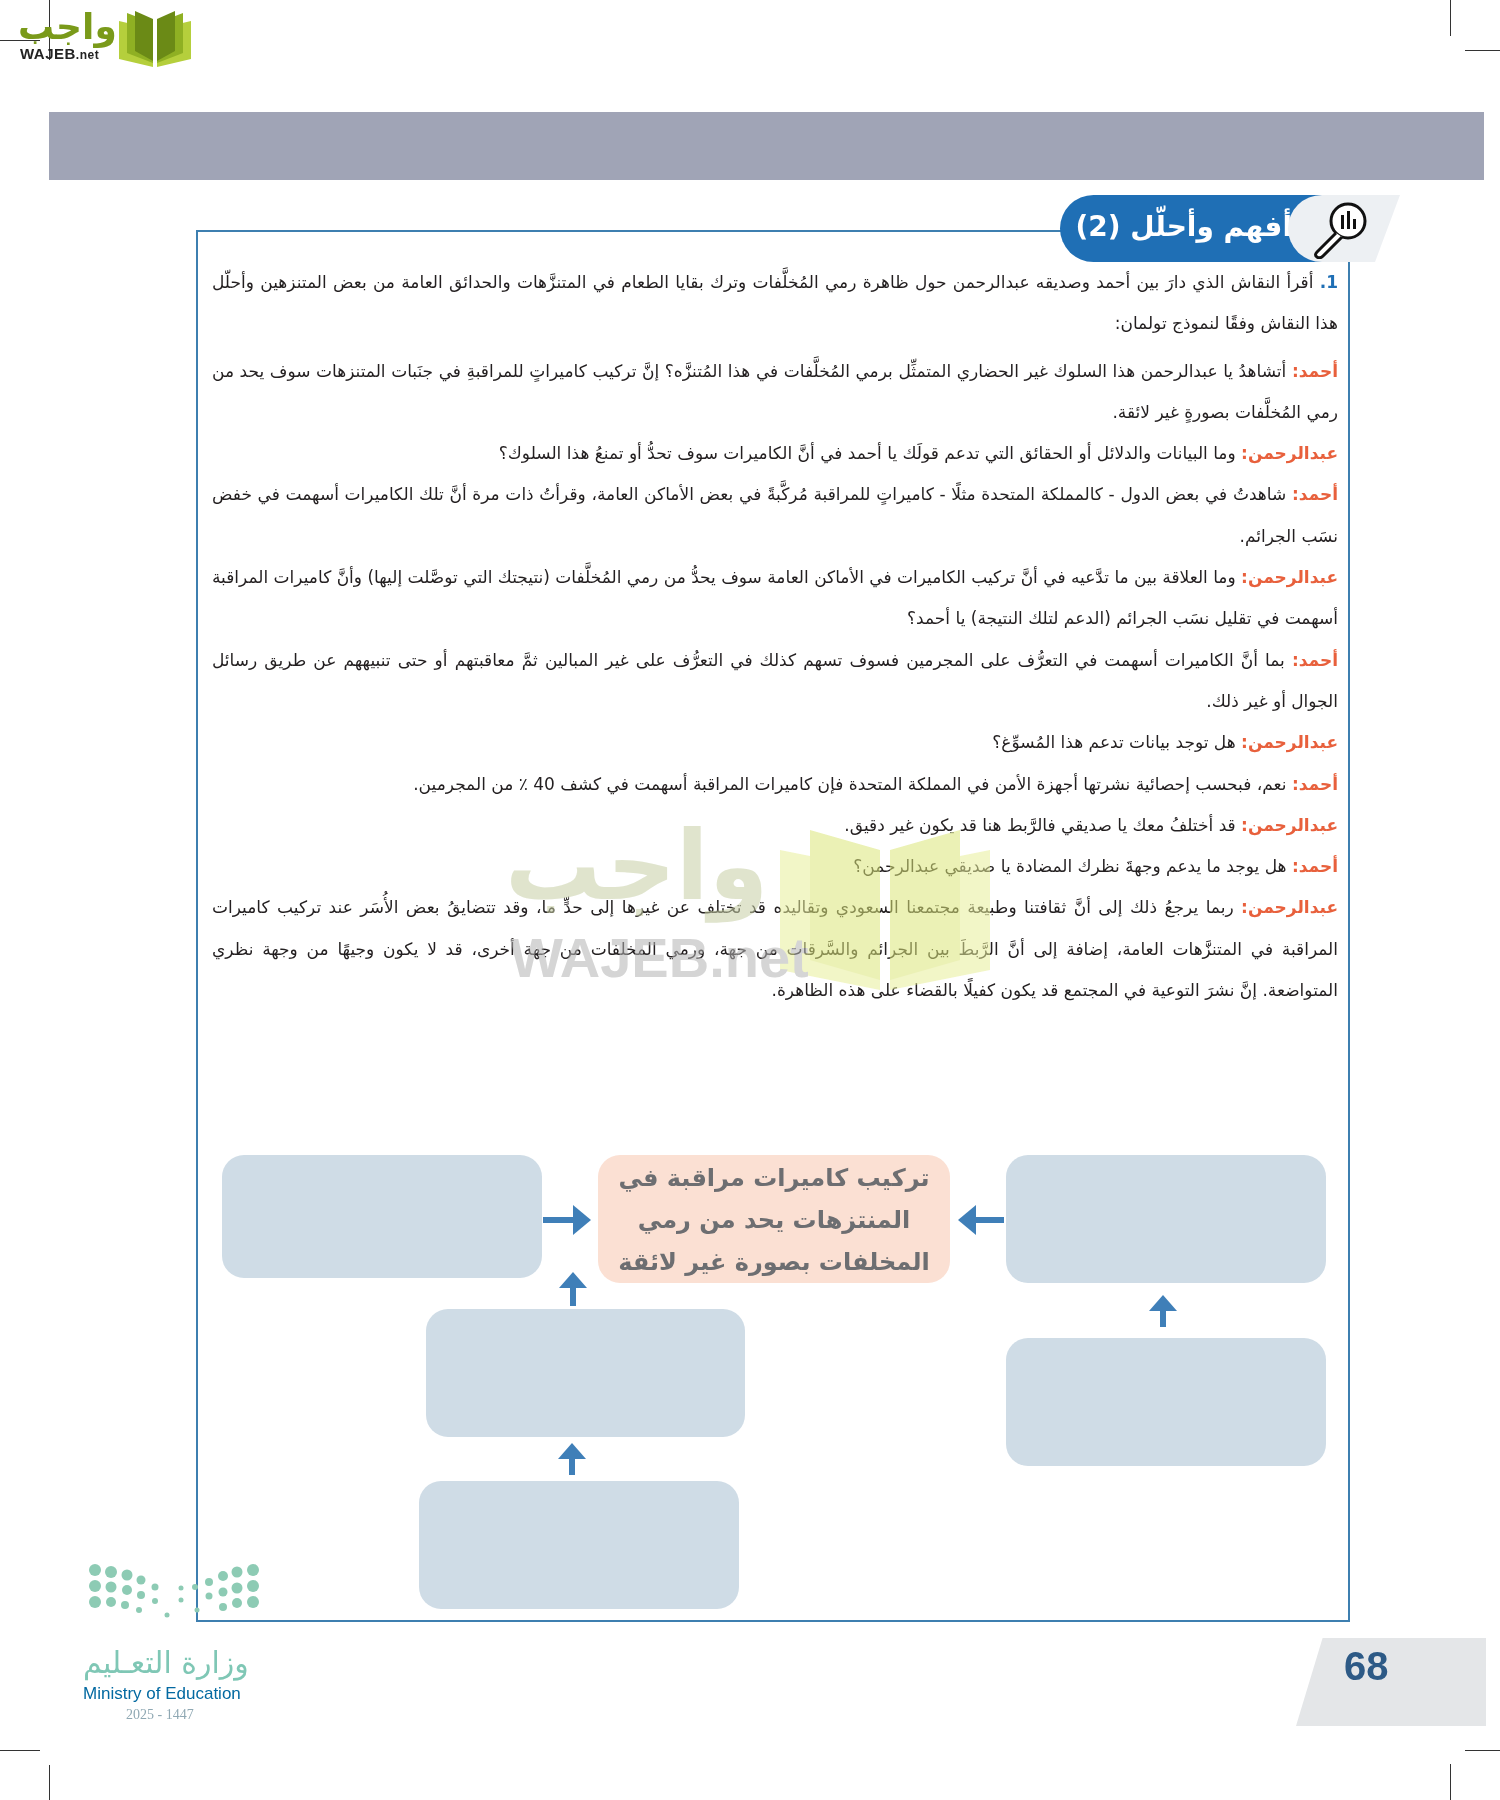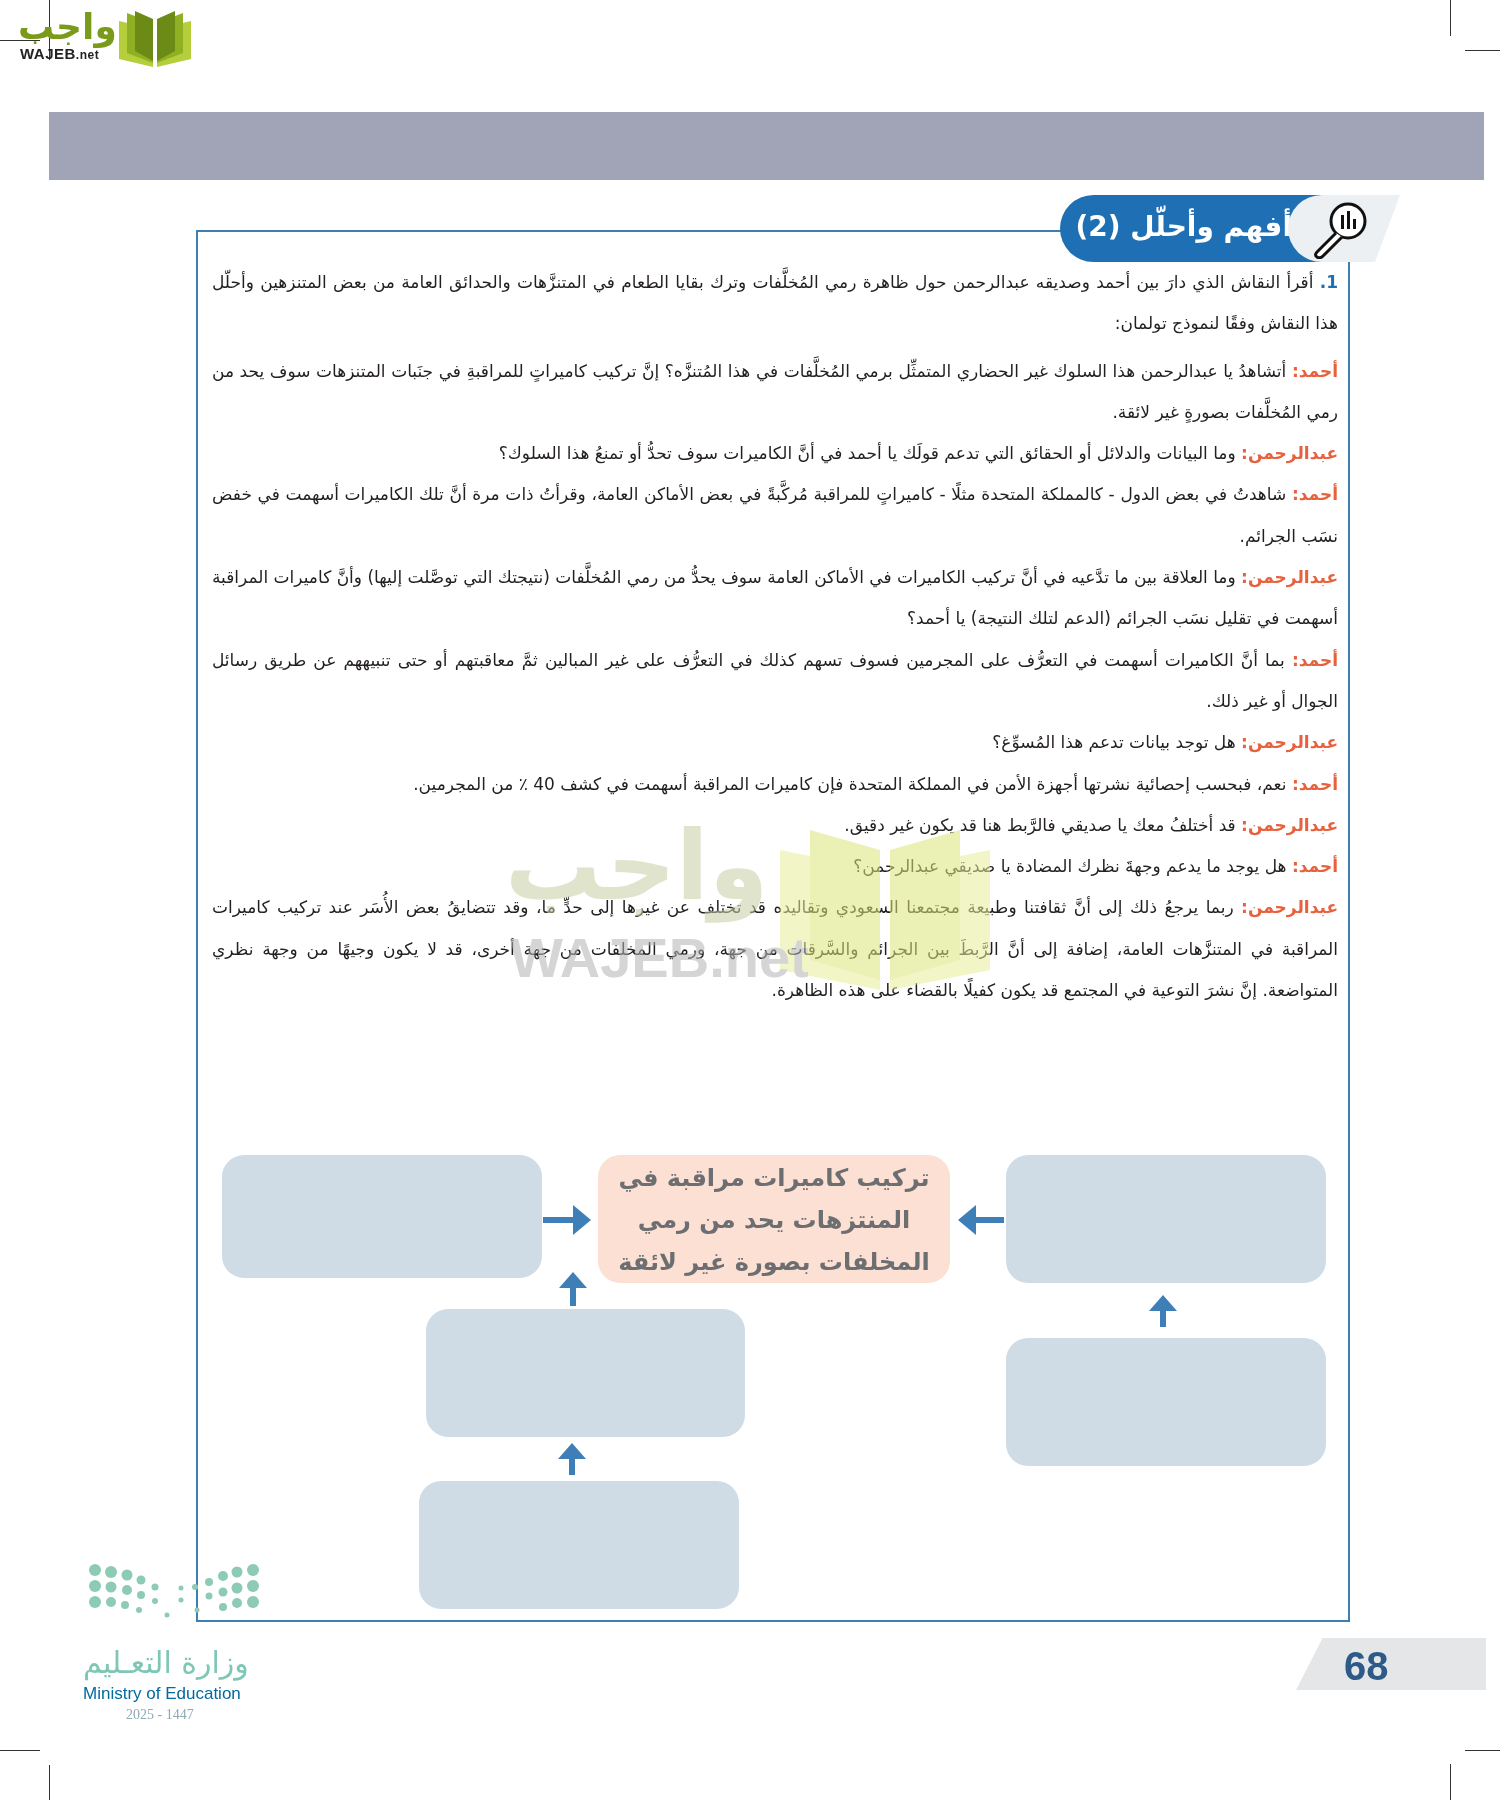--- a/index.html
+++ b/index.html
@@ -37,21 +37,21 @@
   
   .dbox { position:absolute; background:#cfdce6; border-radius:22px; }
   .dbox-center { position:absolute; background:#fbe0d3; border-radius:22px; display:flex; align-items:flex-end; justify-content:center; text-align:center; direction:rtl;
                  font-size:24px; font-weight:bold; color:#6d6e71; line-height:42px; padding:0 20px; box-sizing:border-box; }
   .arrow { position:absolute; }
   
   .moe { left:75px; top:1560px; width:200px; height:170px; }
   .moe-ar { position:absolute; left:8px; top:85px; font-size:30px; color:#7fc7b5; direction:rtl; letter-spacing:1px; }
   .moe-en { position:absolute; left:8px; top:124px; font-size:17px; color:#0369a1; font-family:"Liberation Sans", sans-serif; }
   .moe-yr { position:absolute; left:8px; top:147px; font-size:14px; color:#8fa8b3; font-family:Liberation Serif, serif;margin-left:43px; }
-  .pagenum-bg { left:1296px; top:1638px; width:190px; height:52px; background:#e4e6e8; clip-path:polygon(14% 0,100% 0,100% 100%,0 100%); }
+  .pagenum-bg { left:1296px; top:1638px; width:190px; height:88px; background:#e4e6e8; clip-path:polygon(14% 0,100% 0,100% 100%,0 100%); }
   .pagenum { position:absolute; left:48px; top:6px; font-size:40px; font-weight:bold; color:#2d5a86; font-family:"Liberation Sans", sans-serif; }
 </style>
 </head>
 <body>
 
 <div class="crop" style="left:49px;top:0;width:1px;height:60px;"></div>
 <div class="crop" style="left:0;top:40px;width:40px;height:1px;"></div>
 <div class="crop" style="left:1450px;top:0;width:1px;height:36px;"></div>
 <div class="crop" style="left:1465px;top:50px;width:35px;height:1px;"></div>
 <div class="crop" style="left:49px;top:1765px;width:1px;height:35px;"></div>

